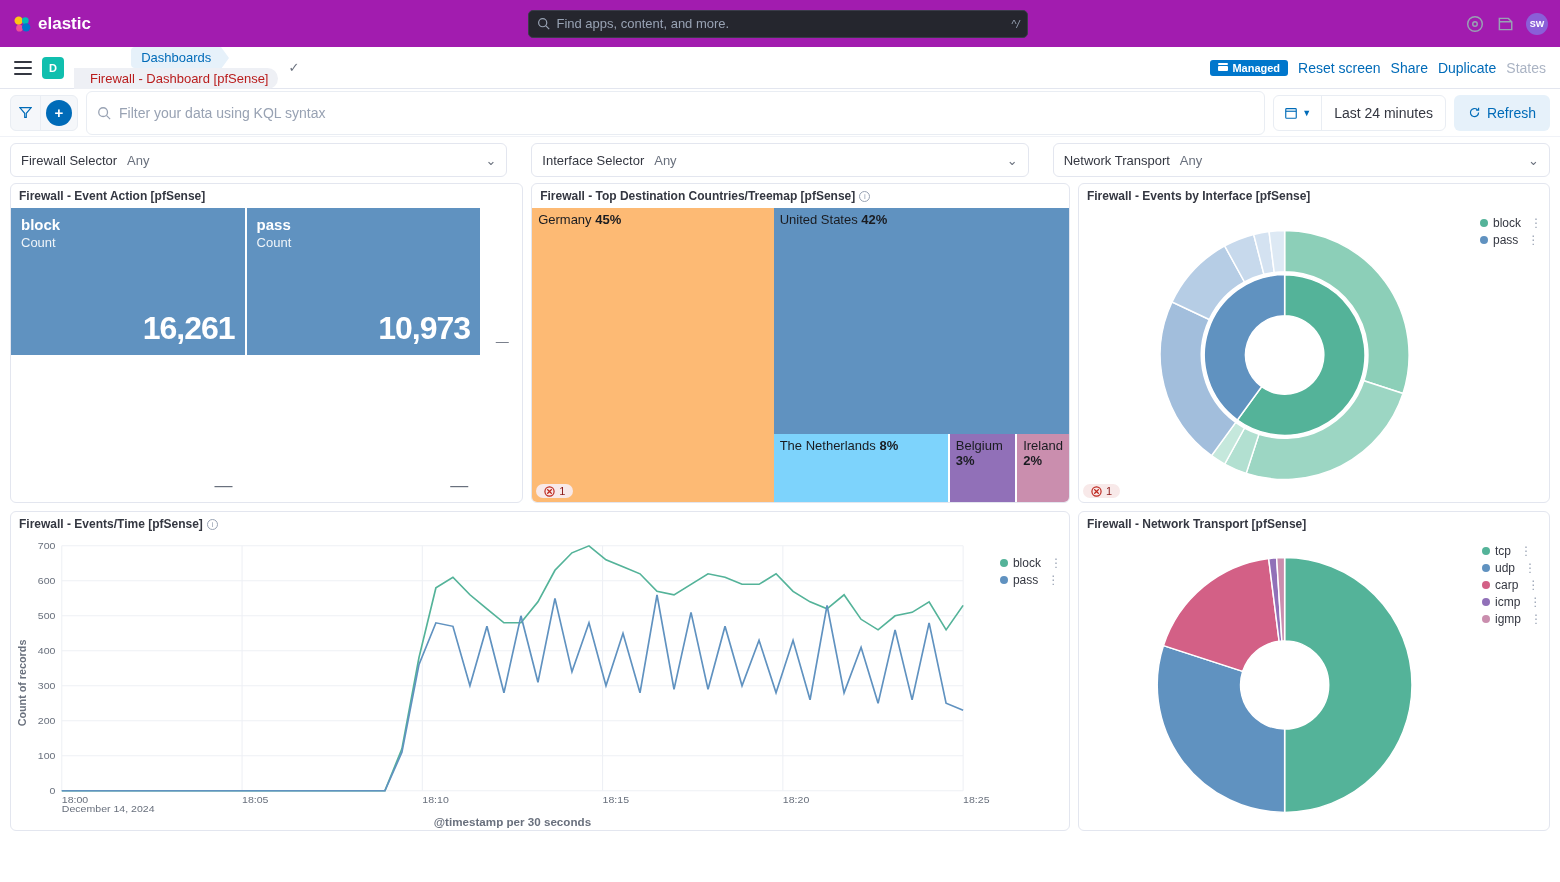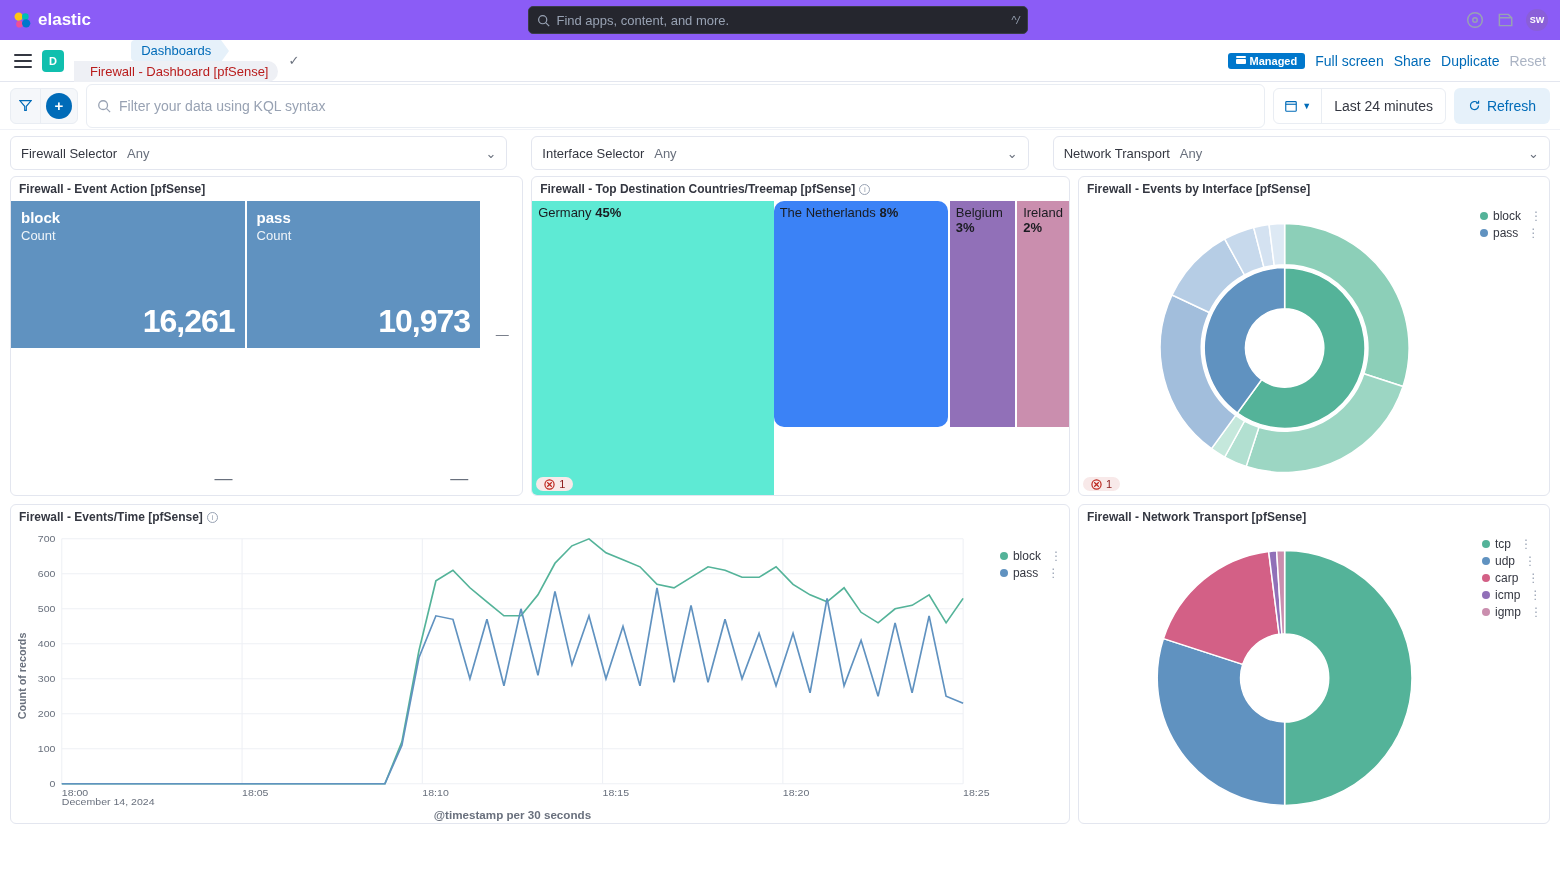--- a/index.html
+++ b/index.html
@@ -1,17 +1,17 @@
 <!DOCTYPE html>
 <html><head>
 <meta charset="utf-8">
 <style>
 * { box-sizing: border-box; margin: 0; padding: 0; }
 body { font-family: -apple-system, BlinkMacSystemFont, "Segoe UI", Helvetica, Arial, sans-serif; background: #fff; font-size: 13px; color: #343741; width: 1560px; }
-.topbar { background: #8b5cf6; height: 40px; display: flex; align-items: center; padding: 0 12px; }
+.topbar { background: #a21caf; height: 47px; display: flex; align-items: center; padding: 0 12px; }
 .logo { display: flex; align-items: center; gap: 6px; color: #fff; font-weight: 700; font-size: 17px; }
 .logo-mark { width: 20px; height: 20px; position: relative; }
 .logo-mark svg { width: 100%; height: 100%; }
 .search-wrap { flex: 1; display: flex; justify-content: center; }
 .search-box { width: 500px; background: #25262e; border: 1px solid #3a3c49; border-radius: 5px; height: 28px; display: flex; align-items: center; padding: 0 8px; color: #98a2b3; gap: 6px; font-size: 13px; }
 .search-box .spacer { flex: 1; }
 .topbar-right { display: flex; align-items: center; gap: 12px; }
 .top-icon { width: 18px; height: 18px; color: #98a2b3; }
 .avatar { width: 22px; height: 22px; border-radius: 50%; background: #8a5fd8; color: #fff; font-size: 9px; font-weight: 700; display: flex; align-items: center; justify-content: center; }
 
@@ -128,24 +128,24 @@
   </div>
   <span class="check">✓</span>
   <div class="breadcrumb-spacer"></div>
   <div class="badge-managed">
     <svg width="10" height="10" viewBox="0 0 10 10">
         <rect x="0" y="3" width="10" height="5" rx="1" fill="#fff"></rect>
         <rect x="0" y="0" width="10" height="2" rx="1" fill="#fff"></rect>
       </svg>
     <span>Managed</span>
   </div>
-  <span class="link">Full screen</span>
+  <span class="link">Reset screen</span>
   <span class="link">Share</span>
   <span class="link">Duplicate</span>
-  <span class="link disabled">Reset</span>
+  <span class="link disabled">States</span>
 </div>
 
 <div class="filter-bar">
   <div style="display:flex;align-items:center;border:1px solid #e9edf3;border-radius:6px;height:36px;background:#f5f7fa;">
     <div style="width:30px;display:flex;align-items:center;justify-content:center;color:#006bb8;border-right:1px solid #e9edf3;height:100%;">
       <svg width="13" height="13" viewBox="0 0 16 16">
           <path d="M1 2 L15 2 L9 9 L9 14 L7 14 L7 9 Z" fill="none" stroke="#006bb8" stroke-width="1.4"></path>
         </svg>
     </div>
     <div style="width:36px;display:flex;align-items:center;justify-content:center;">
@@ -228,23 +228,24 @@
       </div>
     </div>
   </div>
 
   <div class="panel">
     <div class="panel-title">
       <span>Firewall - Top Destination Countries/Treemap [pfSense]</span>
       <span class="info-icon">i</span>
     </div>
     <div class="panel-body" id="treemap-body" style="display: grid; grid-template-columns: 45fr 55fr; grid-template-rows: 77fr 23fr;">
-        <div class="tm-cell" style="background: #5eead4; grid-row: 1 / span 2;">Germany <b>45%</b></div>
+        <div class="tm-cell" style="background: #fdba74; grid-row: 1 / span 2;">Germany <b>45%</b></div>
+        <div class="tm-cell" style="background: rgb(96, 146, 192);">United States <b>42%</b></div>
         <div style="display: grid; grid-template-columns: 8fr 3fr 2fr; gap: 2px;">
-          <div class="tm-cell" style="background: #3b82f6; border-radius: 10px;">The Netherlands <b>8%</b></div>
+          <div class="tm-cell" style="background: #7dd3fc;">The Netherlands <b>8%</b></div>
           <div class="tm-cell" style="background: rgb(145, 112, 184);">Belgium <b>3%</b></div>
           <div class="tm-cell" style="background: rgb(202, 142, 174);">Ireland <b>2%</b></div>
         </div>
       </div>
     <div class="error-badge">
       <svg viewBox="0 0 12 12">
           <circle cx="6" cy="6" r="5" fill="none" stroke="#bd271e" stroke-width="1.3"></circle>
           <line x1="3.5" y1="3.5" x2="8.5" y2="8.5" stroke="#bd271e" stroke-width="1.3"></line>
           <line x1="8.5" y1="3.5" x2="3.5" y2="8.5" stroke="#bd271e" stroke-width="1.3"></line>
         </svg>

